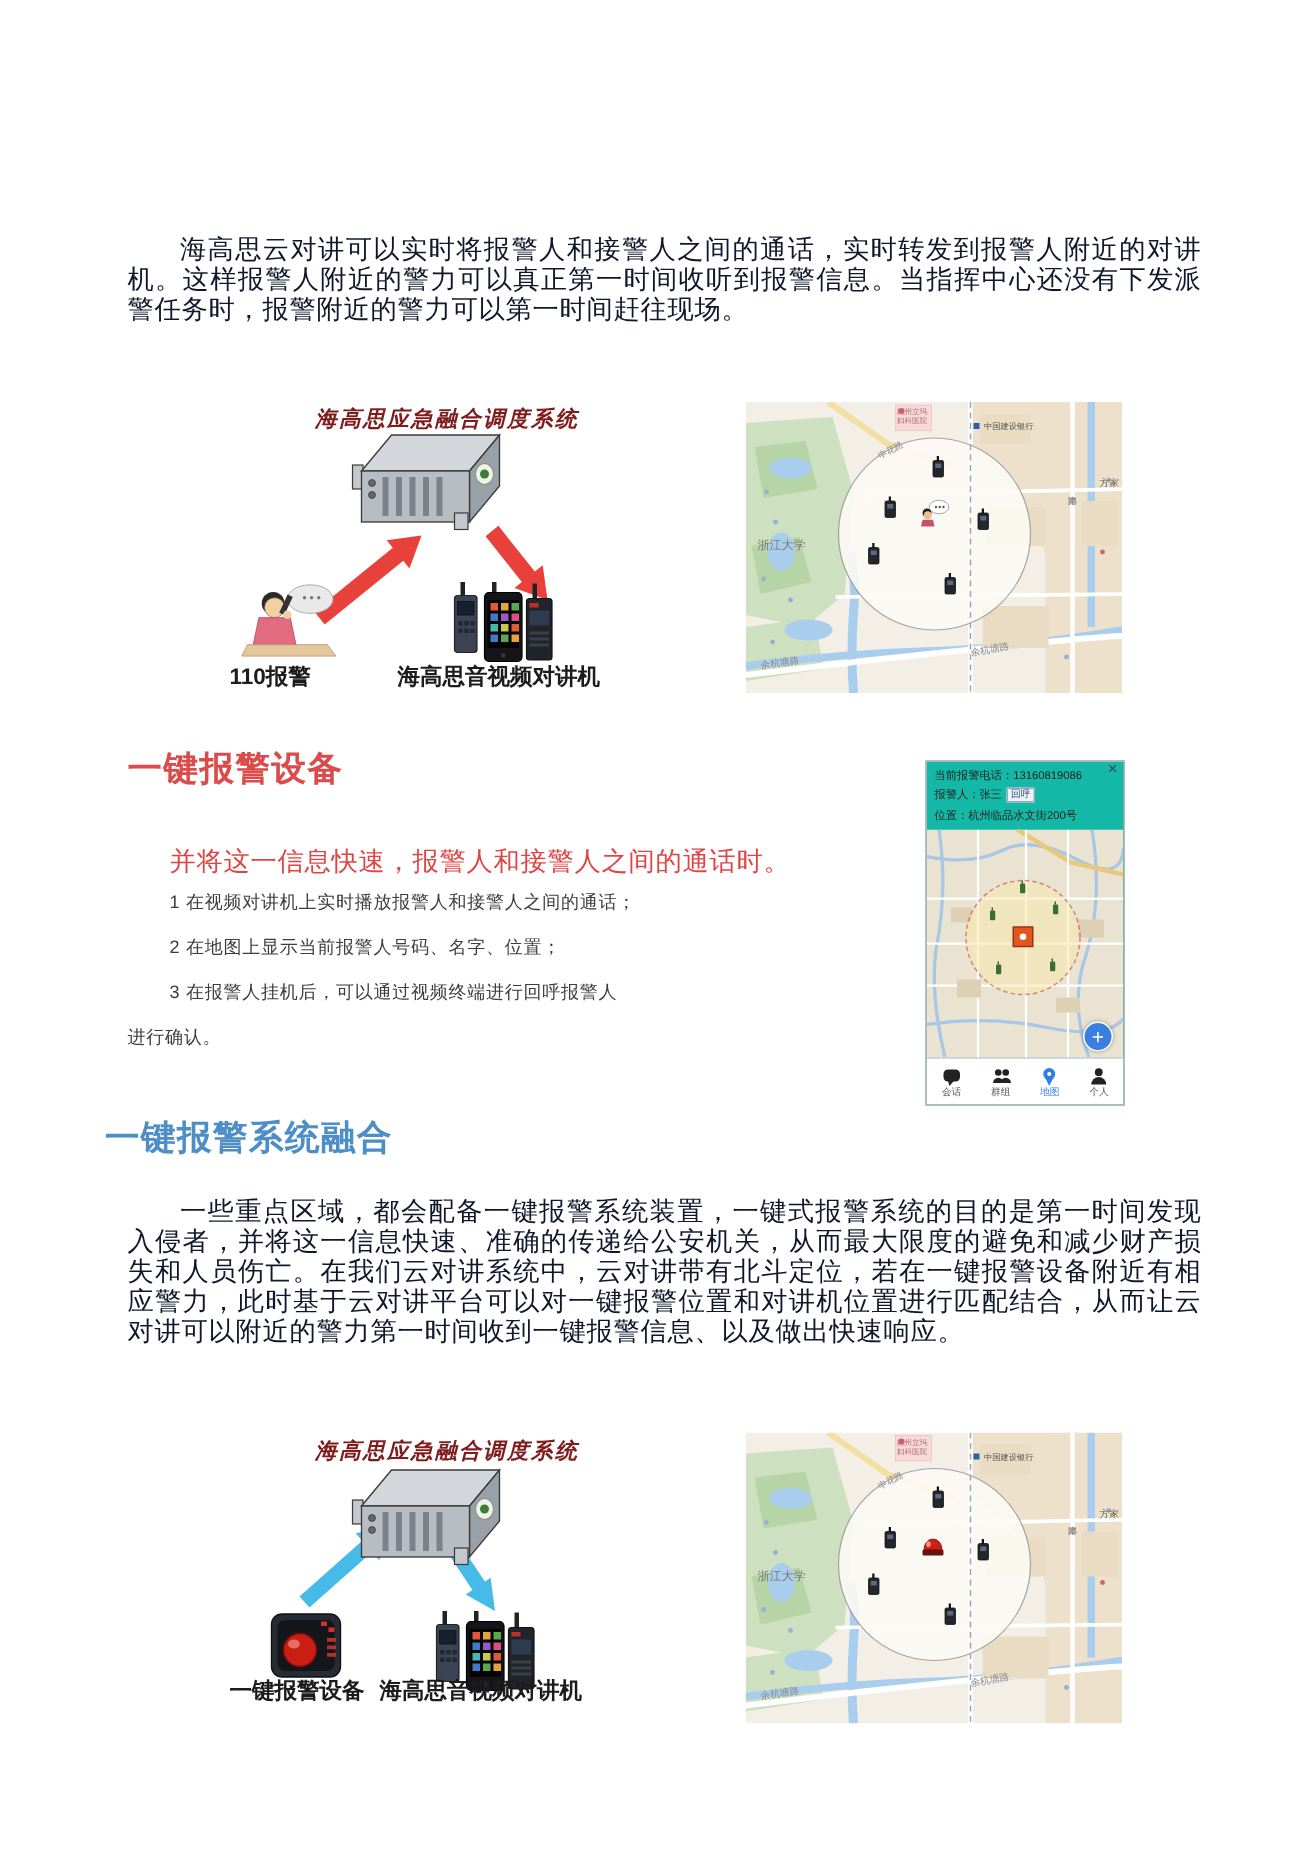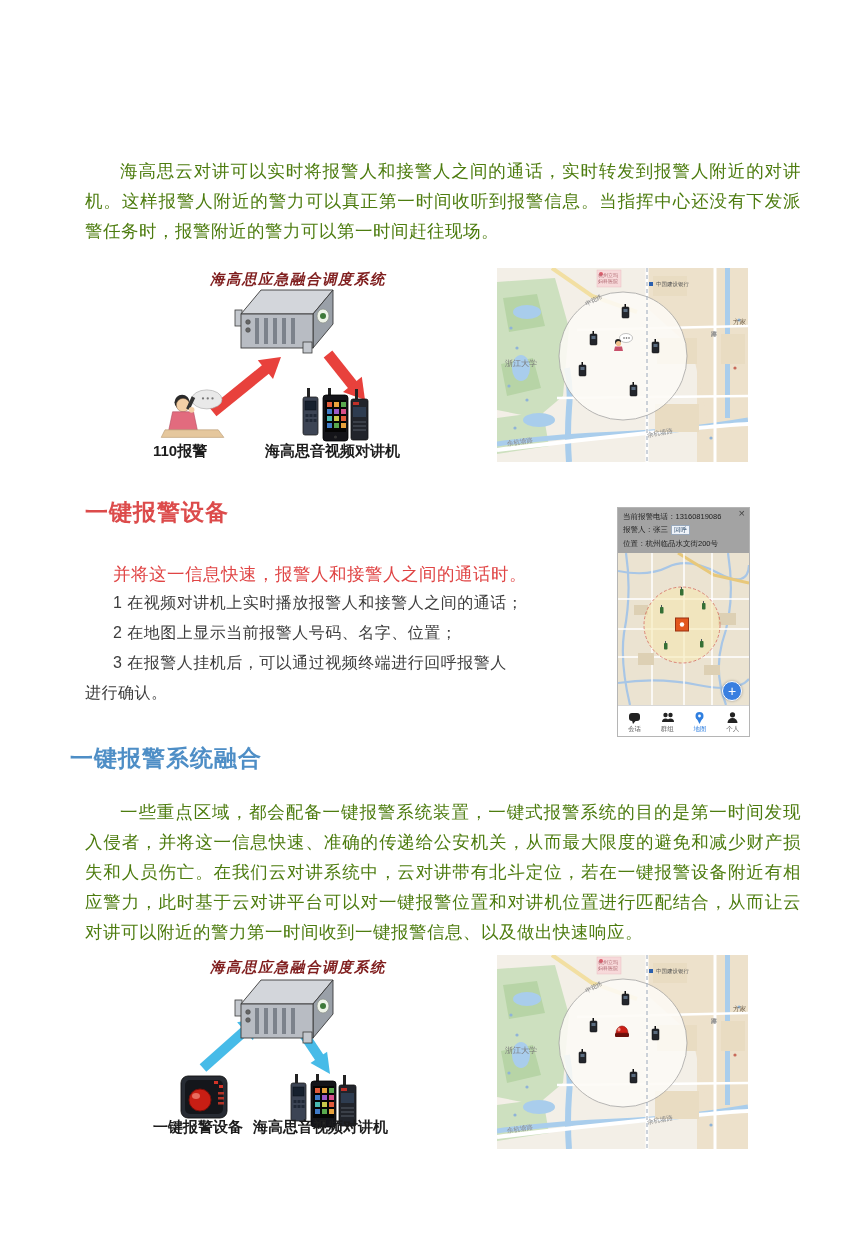--- a/index.html
+++ b/index.html
@@ -1,30 +1,30 @@
 <!DOCTYPE html>
 <html><head>
 <meta charset="utf-8">
 <style>
   html,body{margin:0;padding:0;background:#ffffff;}
   .page{position:relative;width:868px;height:1240px;background:#ffffff;overflow:hidden;
         font-family:"Liberation Sans","DejaVu Sans",sans-serif;}
   .abs{position:absolute;}
   .h-blue{font-size:23px;font-weight:bold;color:#4e8ec6;letter-spacing:1px;}
   .h-red{font-size:23px;font-weight:bold;color:#dc4b4b;letter-spacing:1px;}
-  .para{font-size:17.5px;line-height:30px;color:#4d7c0f;text-align:justify;letter-spacing:.5px;}
+  .para{font-size:17.5px;line-height:20px;color:#0f172a;text-align:justify;letter-spacing:.5px;}
   .indent{text-indent:2em;}
   .lead-red{font-size:17.5px;color:#e04545;letter-spacing:.5px;white-space:nowrap;}
-  .list-line{font-size:16px;color:#3d3d3d;letter-spacing:.5px;white-space:nowrap;}
+  .list-line{font-size:12px;color:#3d3d3d;letter-spacing:.5px;white-space:nowrap;}
   .dg-title{font-family:"DejaVu Serif","Liberation Serif",serif;font-weight:bold;font-style:italic;
             font-size:14.5px;color:#7f1d1d;letter-spacing:1.5px;text-align:center;width:100%;}
   .dg-label{font-size:15px;font-weight:bold;color:#1c1c1c;text-align:left;white-space:nowrap;}
   .map{width:251px;height:194px;overflow:hidden;}
   .map-label{position:absolute;white-space:nowrap;color:#8a8a8a;}
-  .phone{width:131px;height:228px;border:1px solid #b5b5b5;background:#a3a3a3;overflow:hidden;}
+  .phone{width:131px;height:228px;border:1px solid #b5b5b5;background:#14b8a6;overflow:hidden;}
   .ph-line{position:absolute;font-size:7.5px;color:#222;white-space:nowrap;transform-origin:left top;}
   .ph-btn{display:inline-block;font-size:6.5px;line-height:8px;border:1px solid #98a8bb;background:#eef3fa;
           color:#33506e;padding:0 2px;margin-left:3px;vertical-align:top;}
   .ph-close{position:absolute;top:0px;right:4px;font-size:11px;color:#444;line-height:11px;}
   .ph-nav{position:absolute;bottom:0;left:0;right:0;height:30px;border-top:1px solid #d8d8d8;
           display:flex;background:#fff;}
   .ph-nav-item{flex:1;display:flex;flex-direction:column;align-items:center;justify-content:center;
                gap:1px;font-size:6.5px;color:#555;line-height:7px;}
   .ph-nav-item.active{color:#2f7fe0;}
   .fab{position:absolute;width:18px;height:18px;border-radius:50%;background:#3a7fe0;border:1.5px solid #fff;

